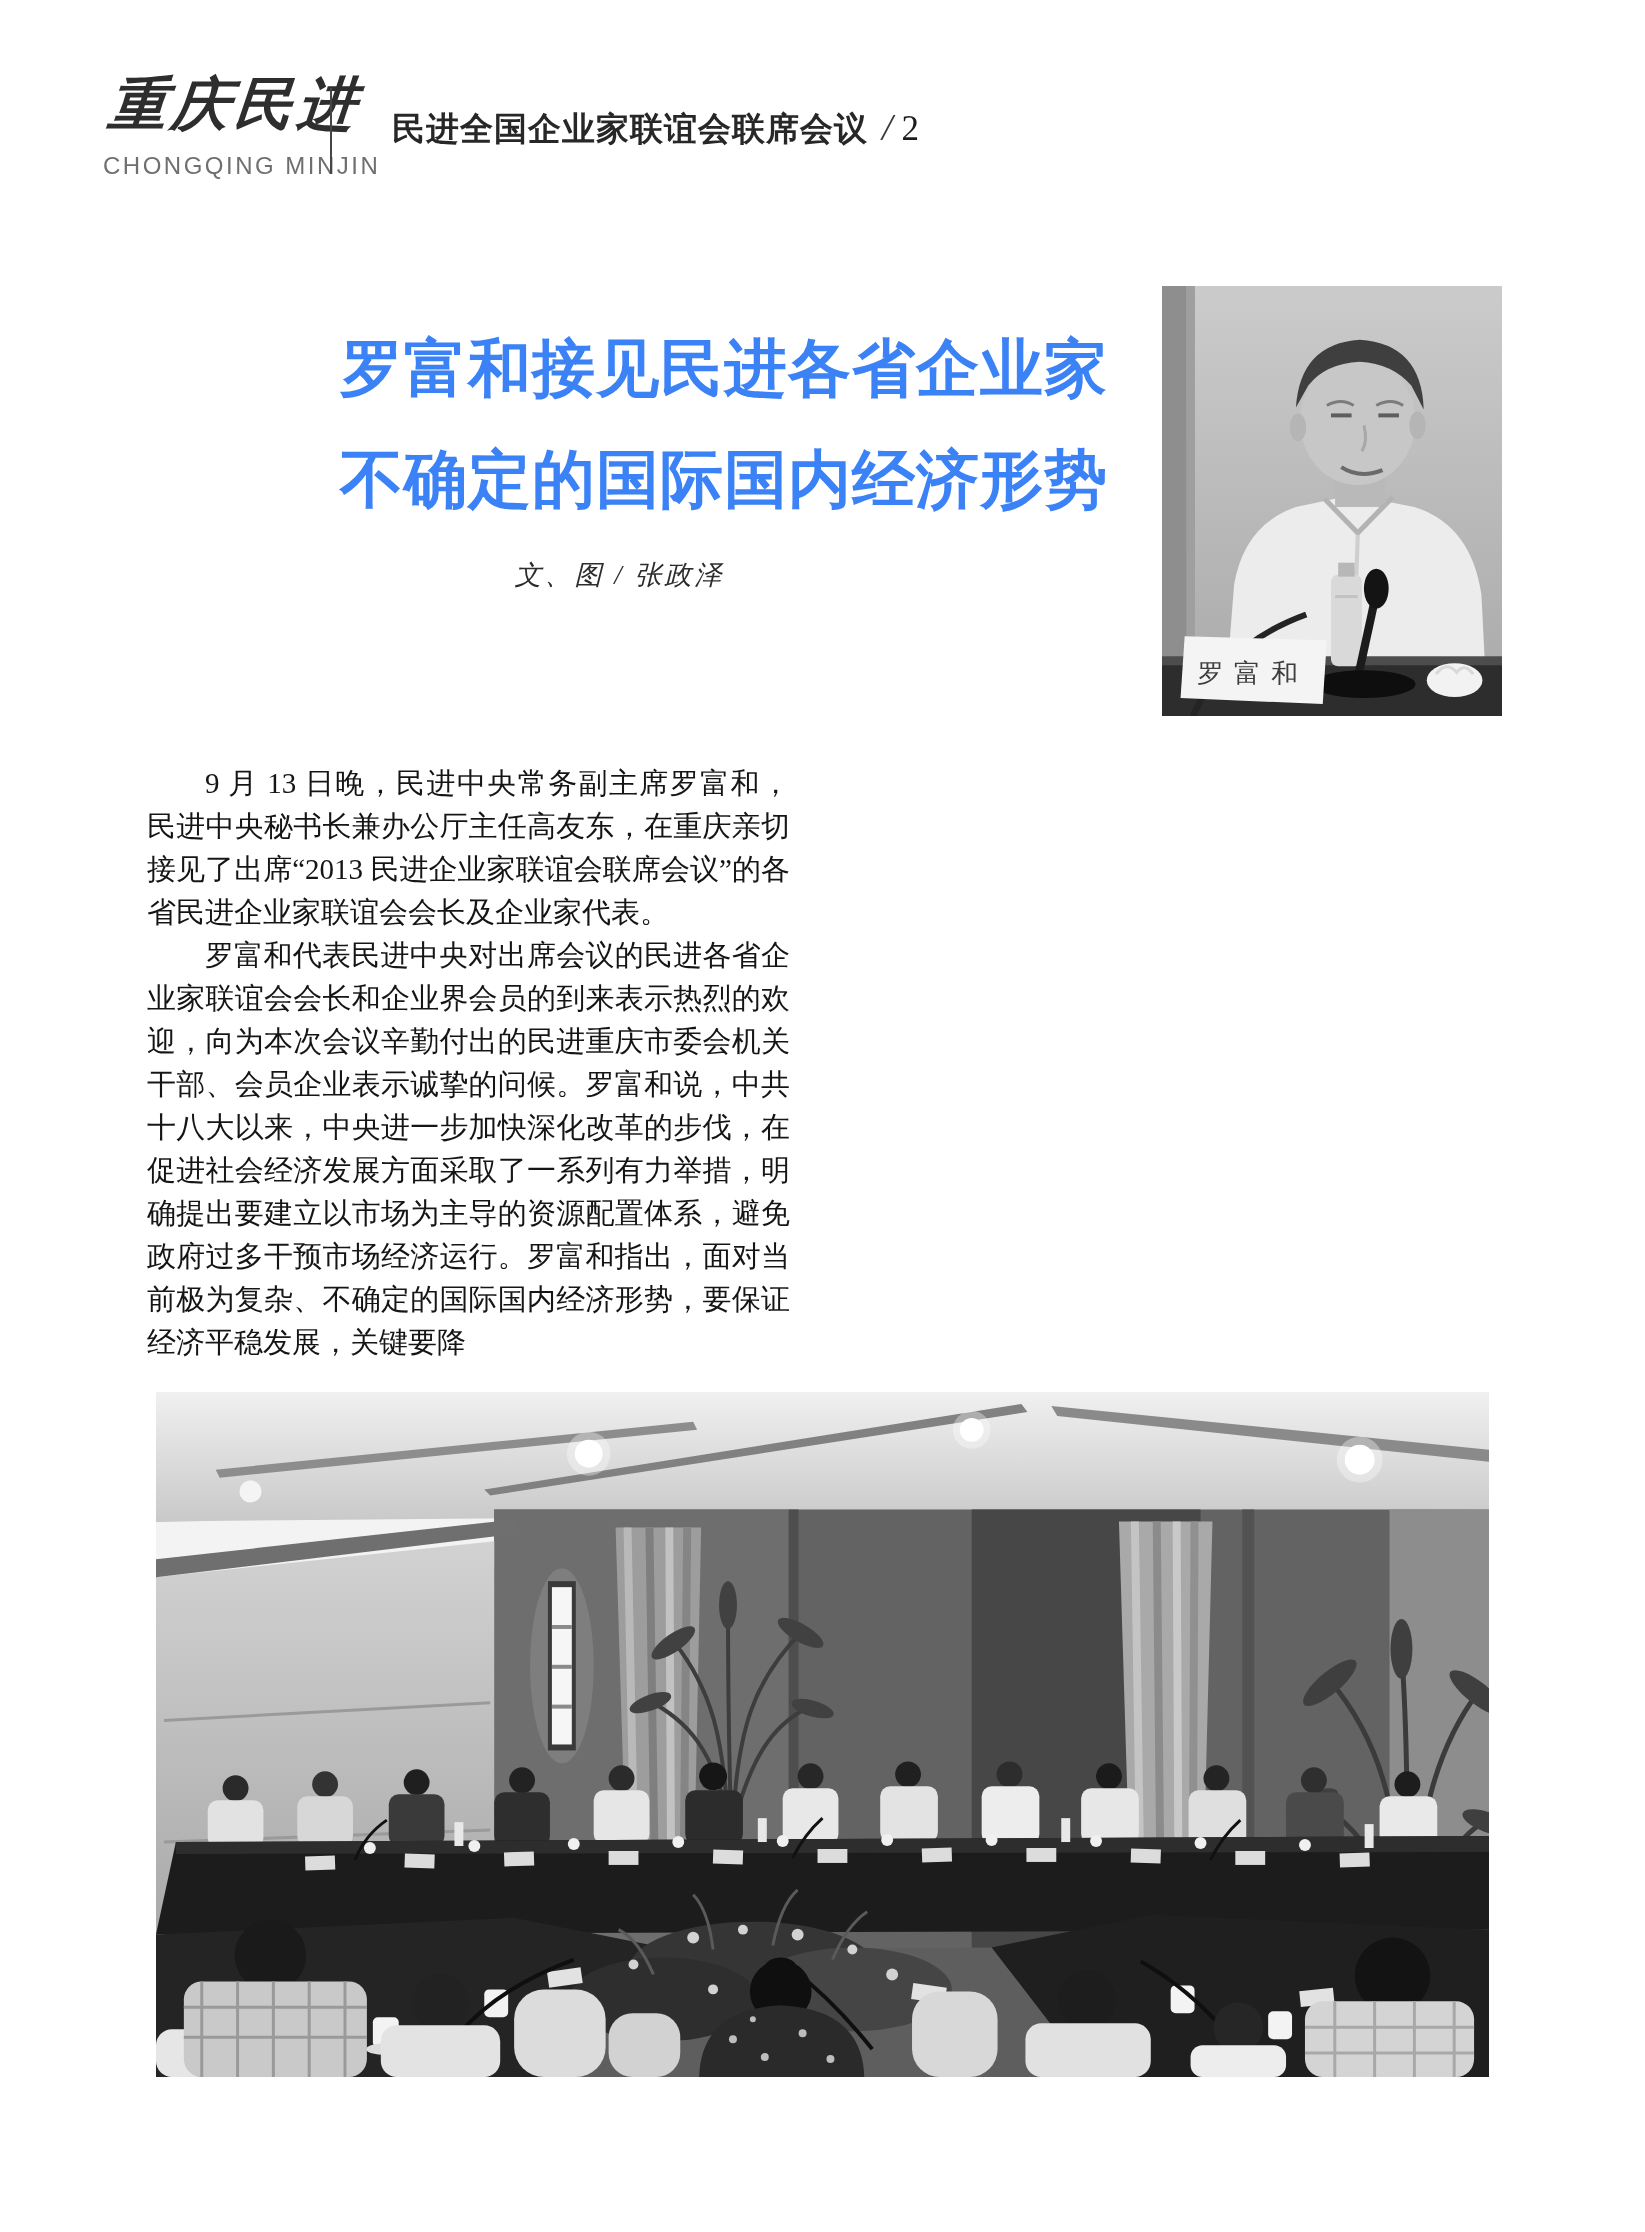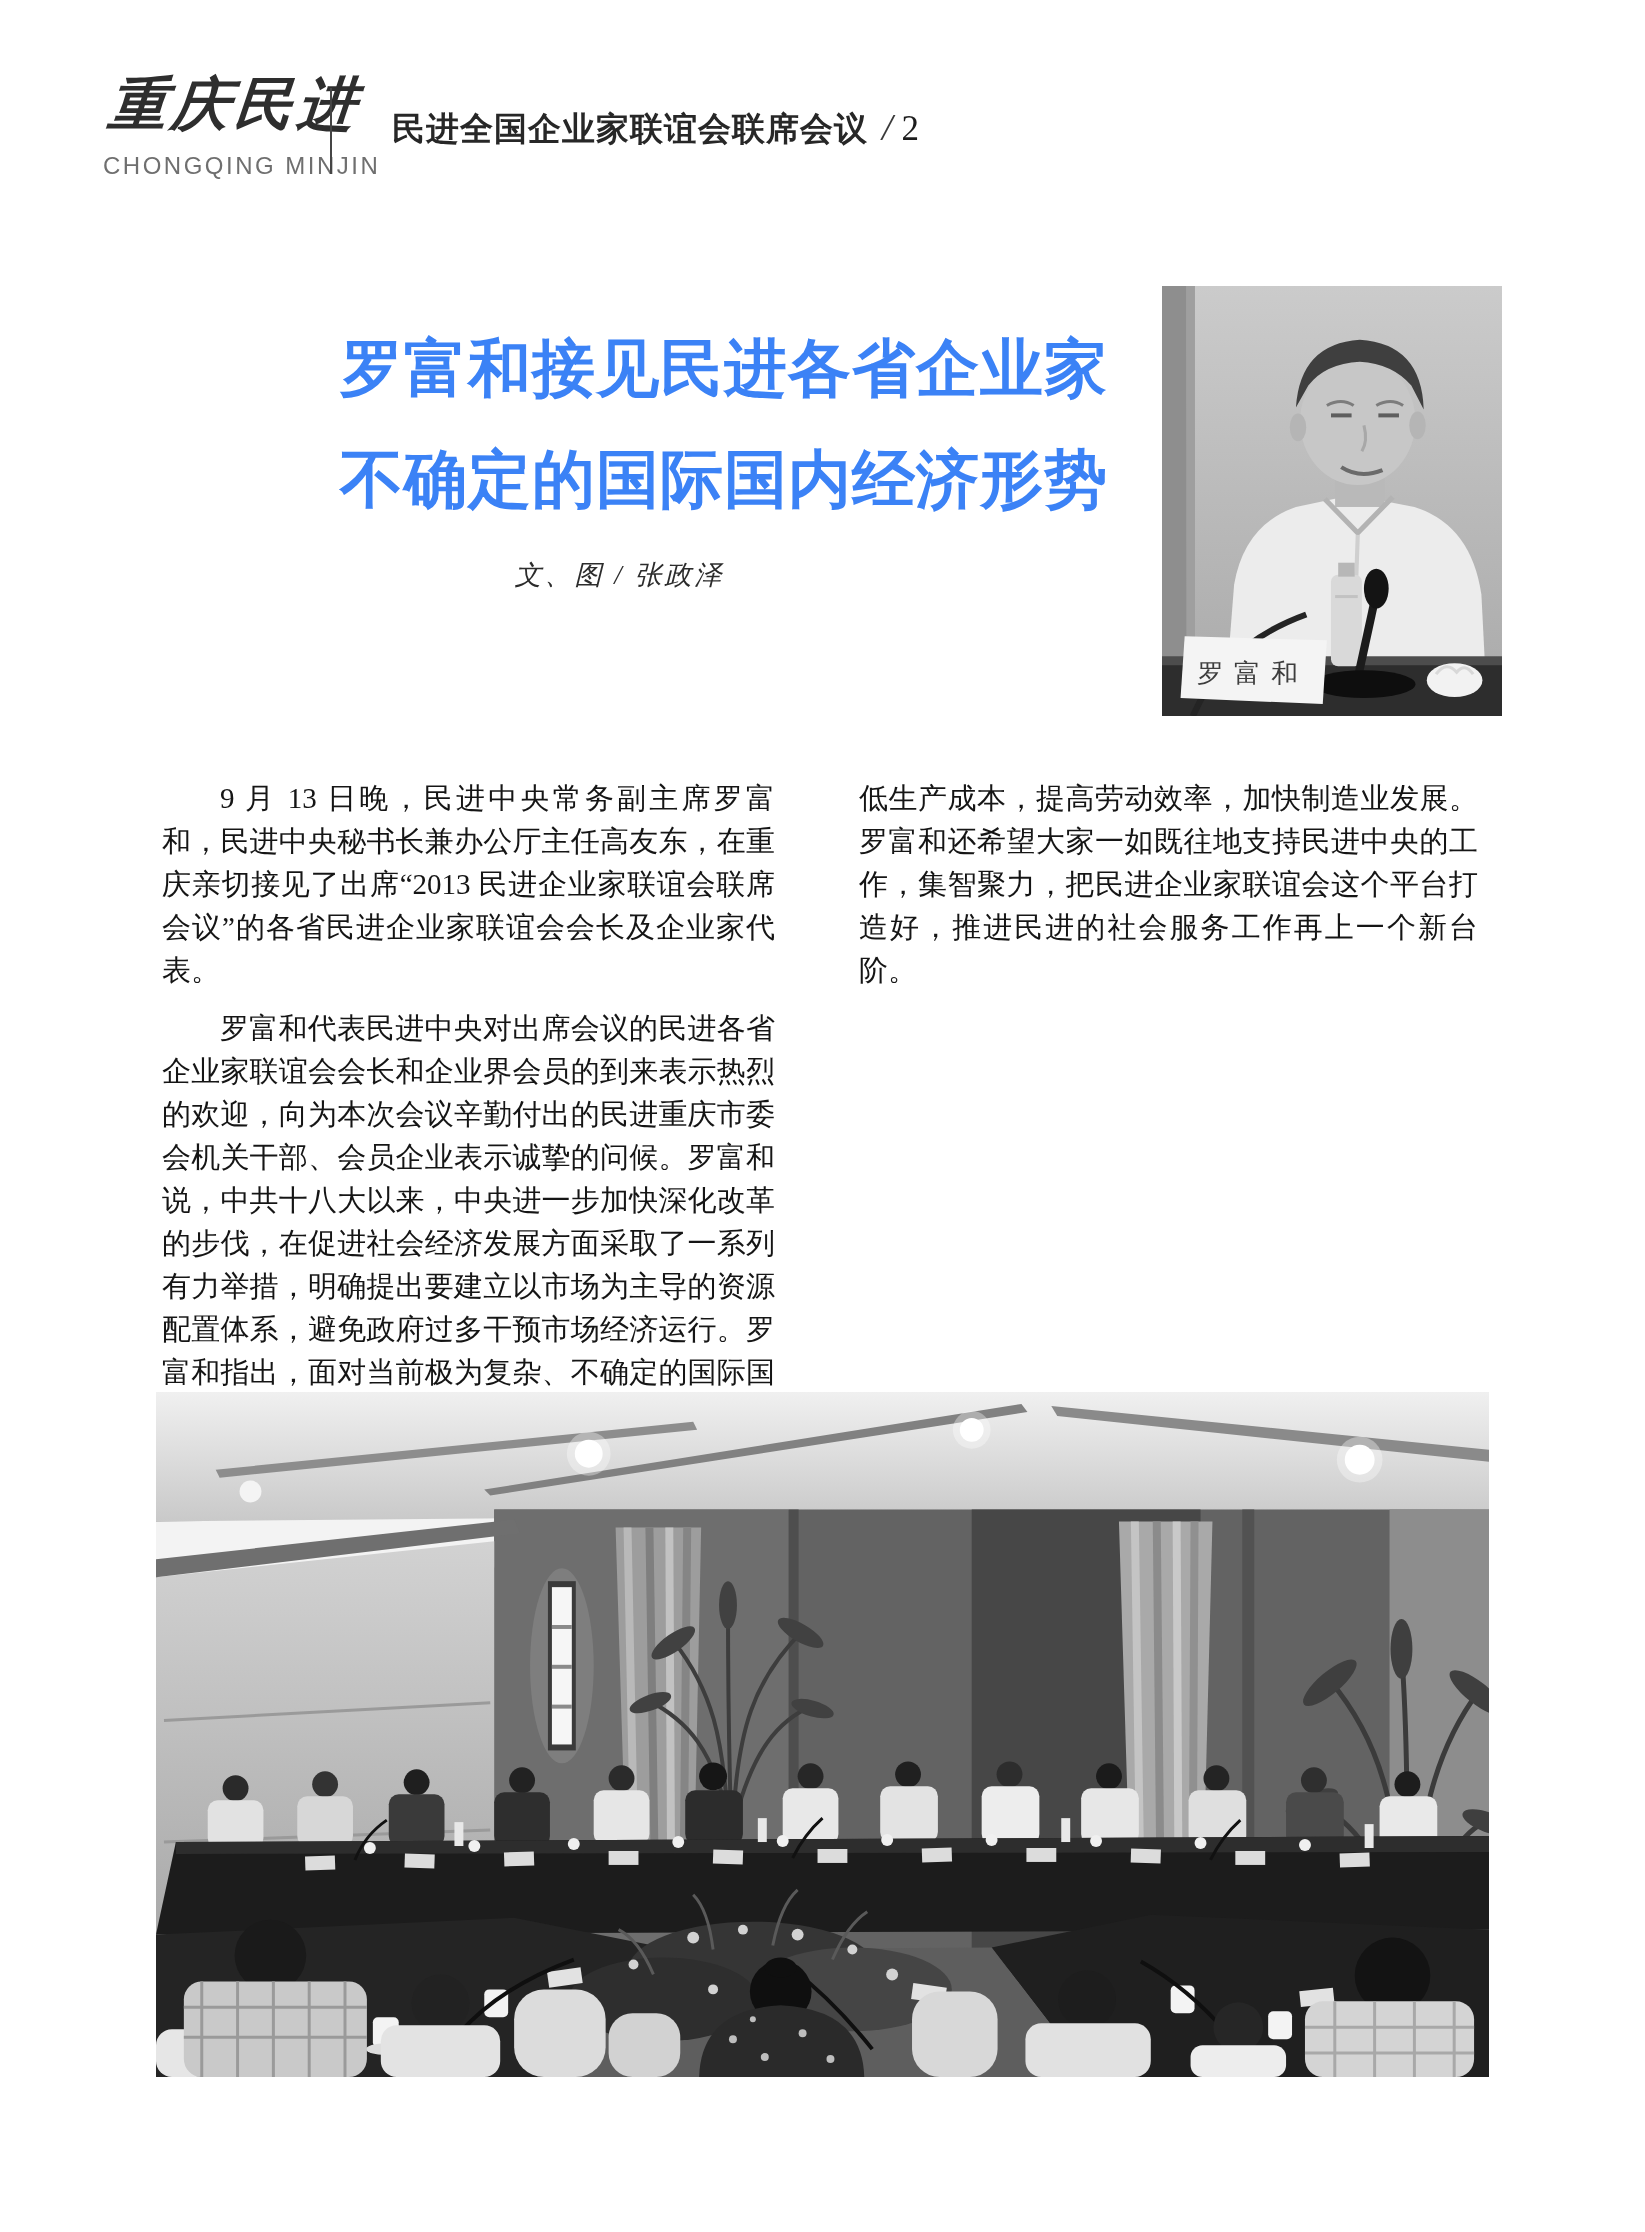--- a/index.html
+++ b/index.html
@@ -40,21 +40,21 @@
   .portrait svg{width:100%;height:100%;display:block;}
   .conference{position:absolute;left:156px;top:1392px;width:1333px;height:685px;}
   .conference svg{width:100%;height:100%;display:block;}
   
   .bodycol{
     position:absolute;top:762px;font-size:29px;line-height:43px;
     text-align:justify;color:#151515;
   }
   .col-left{left:147px;width:643px;}
   .col-right{left:844px;width:649px;}
-  .bodycol p{margin:15px;text-indent:2em;}
+  .bodycol p{margin:0;text-indent:2em;}
   .bodycol p.cont{text-indent:0;}
 </style>
 </head>
 <body>
 
 <div class="page">
 
   <div class="logo-calligraphy">重庆民进</div>
   <div class="logo-sub">CHONGQING MINJIN</div>
   <div class="masthead-divider"></div>
@@ -119,21 +119,20 @@
     </svg>
   </div>
 
   <div class="bodycol col-left">
 
   <p>9 月 13 日晚，民进中央常务副主席罗富和，民进中央秘书长兼办公厅主任高友东，在重庆亲切接见了出席“2013 民进企业家联谊会联席会议”的各省民进企业家联谊会会长及企业家代表。</p>
       <p>罗富和代表民进中央对出席会议的民进各省企业家联谊会会长和企业界会员的到来表示热烈的欢迎，向为本次会议辛勤付出的民进重庆市委会机关干部、会员企业表示诚挚的问候。罗富和说，中共十八大以来，中央进一步加快深化改革的步伐，在促进社会经济发展方面采取了一系列有力举措，明确提出要建立以市场为主导的资源配置体系，避免政府过多干预市场经济运行。罗富和指出，面对当前极为复杂、不确定的国际国内经济形势，要保证经济平稳发展，关键要降</p>
     </div>
   <div class="bodycol col-right">
 
-  <p class="cont">低生产成本，提高劳动效率，加快制造业发展。罗富和还希望大家一如既往地支持民进中央的工作，集智聚力，把民进企业家联谊会这个平台打造好，推进民进的社会服务工作再上一个新台阶。</p>
     </div>
 
   <div class="conference">
     <svg viewBox="0 0 1340 688" preserveAspectRatio="none">
       <defs>
         <linearGradient id="ceil" x1="0" y1="0" x2="0" y2="1">
           <stop offset="0" stop-color="#f0f0f0"></stop>
             <stop offset="1" stop-color="#c9c9c9"></stop>
         </linearGradient>
         <linearGradient id="stone" x1="0" y1="0" x2="0" y2="1">

